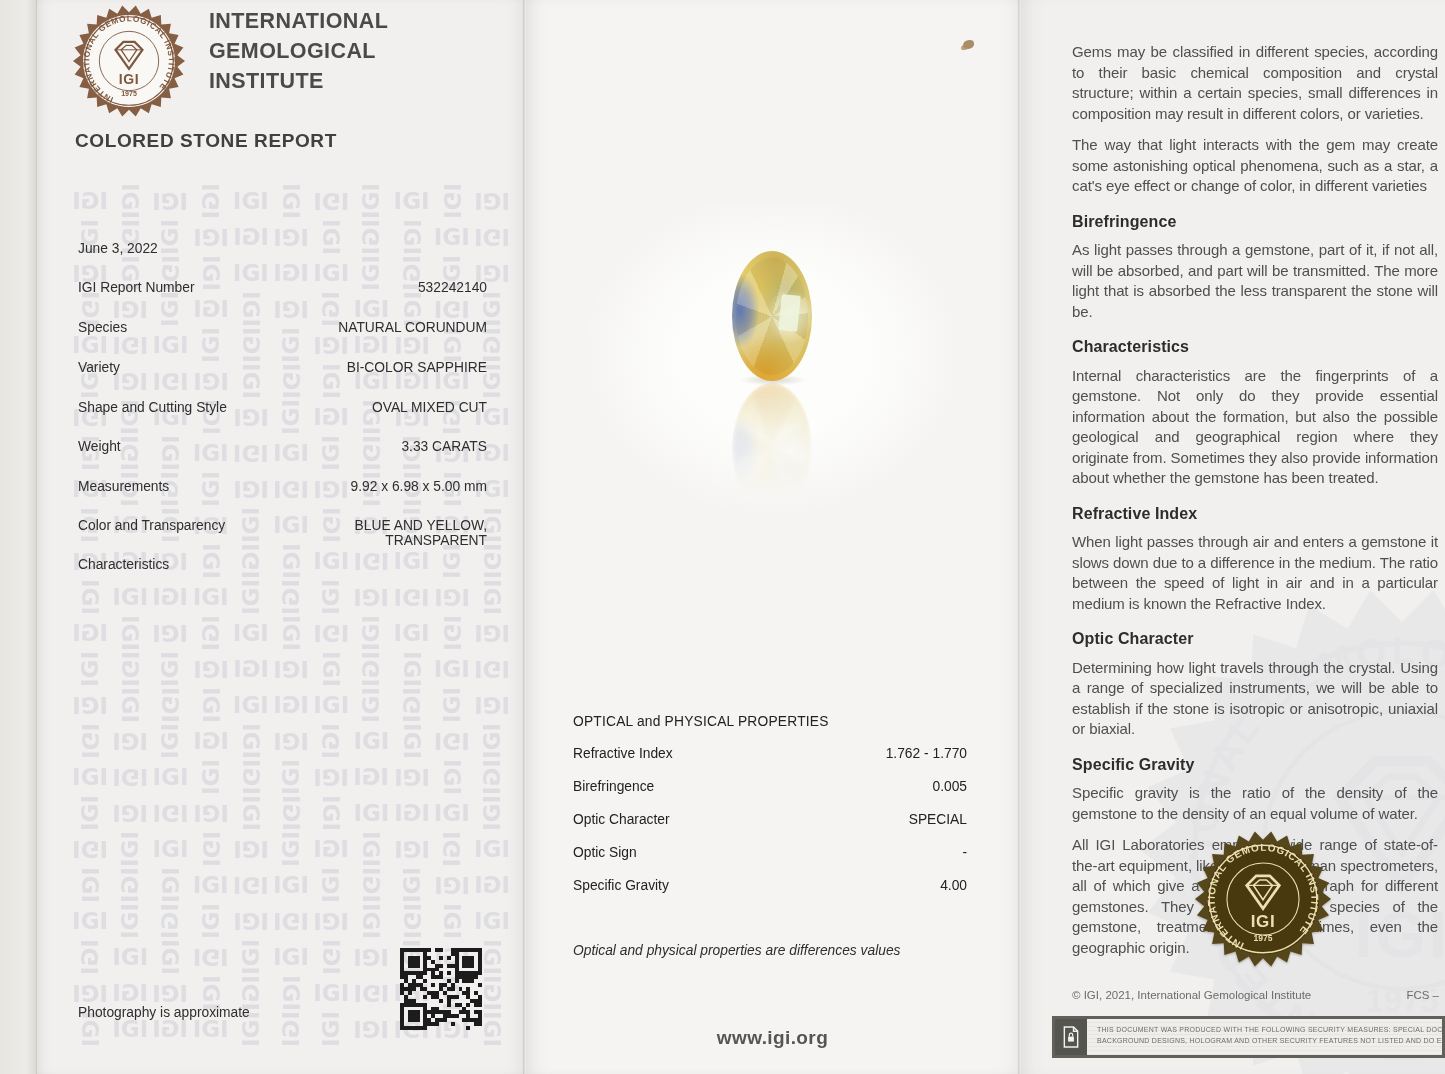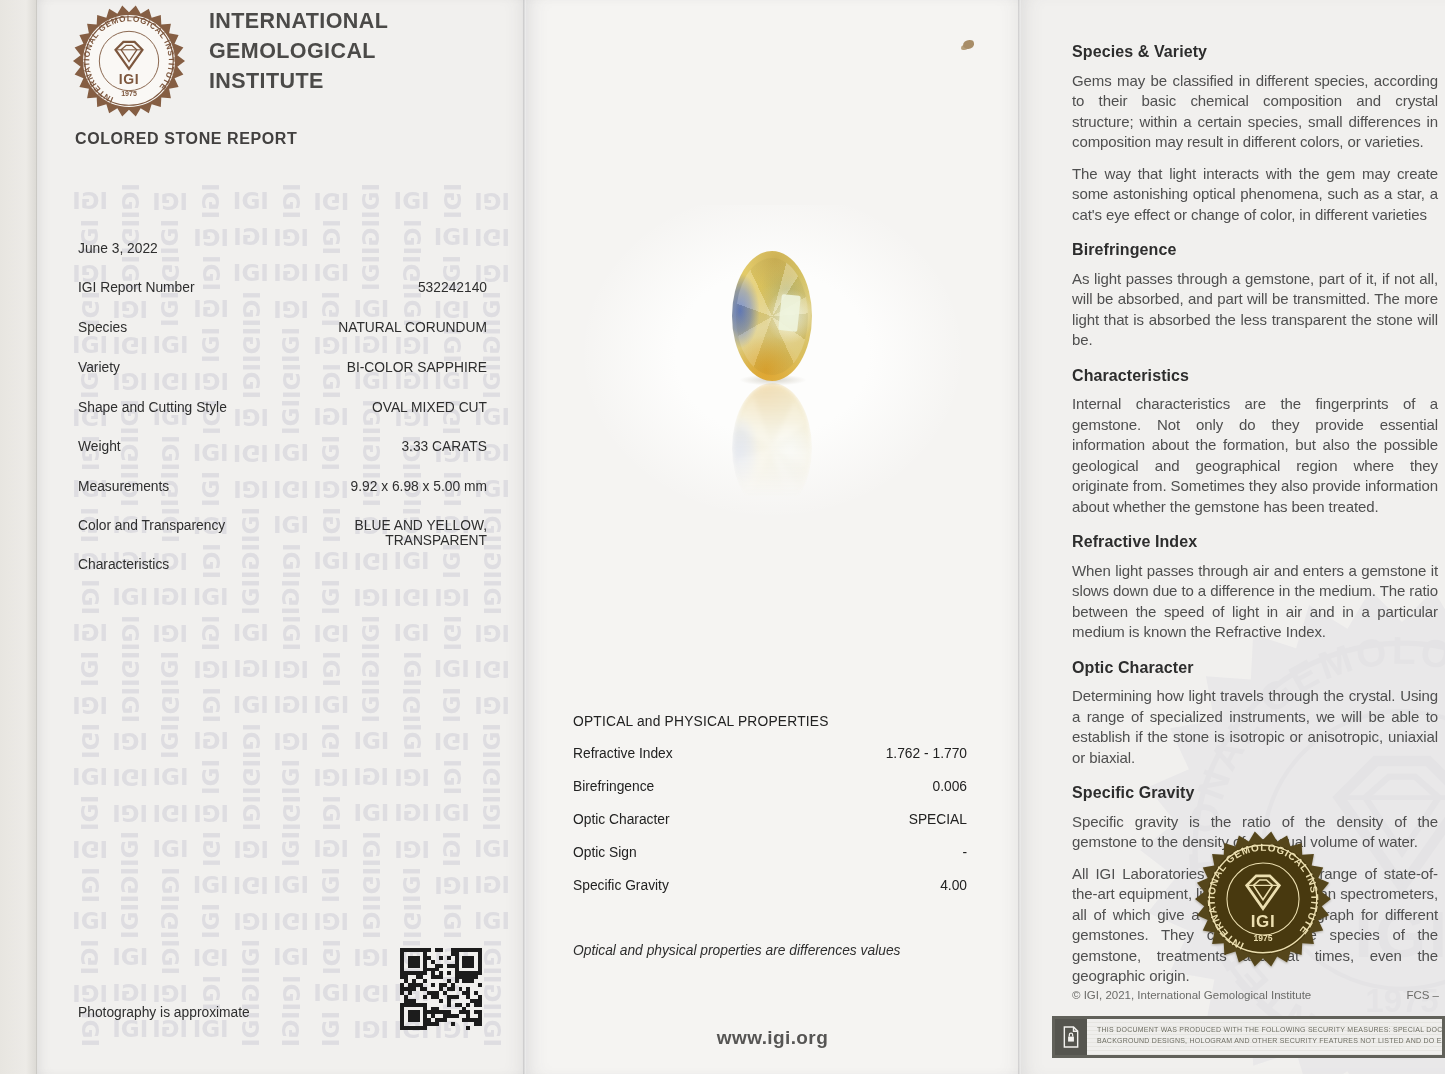--- a/index.html
+++ b/index.html
@@ -20,21 +20,21 @@
   .panel-right{left:1020px;width:425px;background:#f1f0ee;overflow:hidden;
               box-shadow:inset 16px 0 24px -18px rgba(70,70,80,.20);}
   .fold{position:absolute;top:0;height:1074px;width:3px;z-index:5;}
   .fold-1{left:523px;background:linear-gradient(to right,rgba(40,40,50,.16),rgba(255,255,255,.5));}
   .fold-2{left:1018px;background:linear-gradient(to right,rgba(40,40,50,.16),rgba(255,255,255,.5));}
 
   
   .brand-seal{position:absolute;left:36px;top:5px;width:112px;height:112px;}
   .org-name{position:absolute;left:172px;top:6px;margin:0;font-size:21.5px;line-height:30px;
             font-weight:bold;color:#4b4a48;letter-spacing:.4px;}
-  .report-title{position:absolute;left:38px;top:130px;margin:0;font-size:16px;
+  .report-title{position:absolute;left:38px;top:130px;margin:0;font-size:19px;
             font-weight:bold;color:#42403f;letter-spacing:.6px;}
   .wm-pattern{position:absolute;left:33px;top:183px;width:443px;height:862px;overflow:hidden;
             display:flex;flex-wrap:wrap;align-content:flex-start;}
   .wm-pattern i{font-style:normal;flex:0 0 40.2px;height:36px;display:flex;align-items:center;
             justify-content:center;font-weight:bold;font-size:23px;color:#dedde1;
             font-family:"DejaVu Sans",sans-serif;}
   .fields{position:absolute;left:41px;top:183px;width:409px;font-size:13.8px;color:#2e2e2e;}
   .report-date{position:absolute;left:0;top:58px;}
   .frow{position:absolute;left:0;right:0;display:flex;justify-content:space-between;}
   .frow .fl{flex:0 0 auto;}
@@ -892,21 +892,21 @@
     <div class="gem"></div>
 
     <div class="props">
       <div class="props-title">OPTICAL and PHYSICAL PROPERTIES</div>
       <div class="prow p0">
         <span>Refractive Index</span>
         <span>1.762 - 1.770</span>
       </div>
       <div class="prow p1">
         <span>Birefringence</span>
-        <span>0.006</span>
+        <span>0.005</span>
       </div>
       <div class="prow p2">
         <span>Optic Character</span>
         <span>SPECIAL</span>
       </div>
       <div class="prow p3">
         <span>Optic Sign</span>
         <span>-</span>
       </div>
       <div class="prow p4">
@@ -930,21 +930,20 @@
       <textPath href="#cp-c" startOffset="14">INTERNATIONAL GEMOLOGICAL INSTITUTE</textPath>
     </text>
     <path d="M38,40 L45,33 L55,33 L62,40 L50,57 Z" fill="none" stroke="#dbdade" stroke-width="2"></path>
     <path d="M43,40 L47.5,36 L52.5,36 L57,40 L50,50.5 Z" fill="none" stroke="#dbdade" stroke-width="1.2"></path>
     <path d="M38,40 L62,40" stroke="#dbdade" stroke-width="0.9"></path>
     <text x="50" y="70.5" font-size="12.5" font-weight="bold" fill="#dbdade" text-anchor="middle" letter-spacing="0.5" font-family="'Liberation Sans',sans-serif">IGI</text>
     <text x="50" y="81" font-size="6.3" font-weight="bold" fill="#dbdade" text-anchor="middle" font-family="'Liberation Sans',sans-serif">1975</text>
   </svg></div>
 
     <div class="rp-content">
-      <h3>Species &amp; Variety</h3>
       <p>Gems may be classified in different species, according to their basic chemical composition and crystal structure; within a certain species, small differences in composition may result in different colors, or varieties.</p>
       <p>The way that light interacts with the gem may create some astonishing optical phenomena, such as a star, a cat's eye effect or change of color, in different varieties</p>
 
       <h3>Birefringence</h3>
       <p>As light passes through a gemstone, part of it, if not all, will be absorbed, and part will be transmitted. The more light that is absorbed the less transparent the stone will be.</p>
 
       <h3>Characteristics</h3>
       <p>Internal characteristics are the fingerprints of a gemstone. Not only do they provide essential information about the formation, but also the possible geological and geographical region where they originate from. Sometimes they also provide information about whether the gemstone has been treated.</p>
 
       <h3>Refractive Index</h3>

